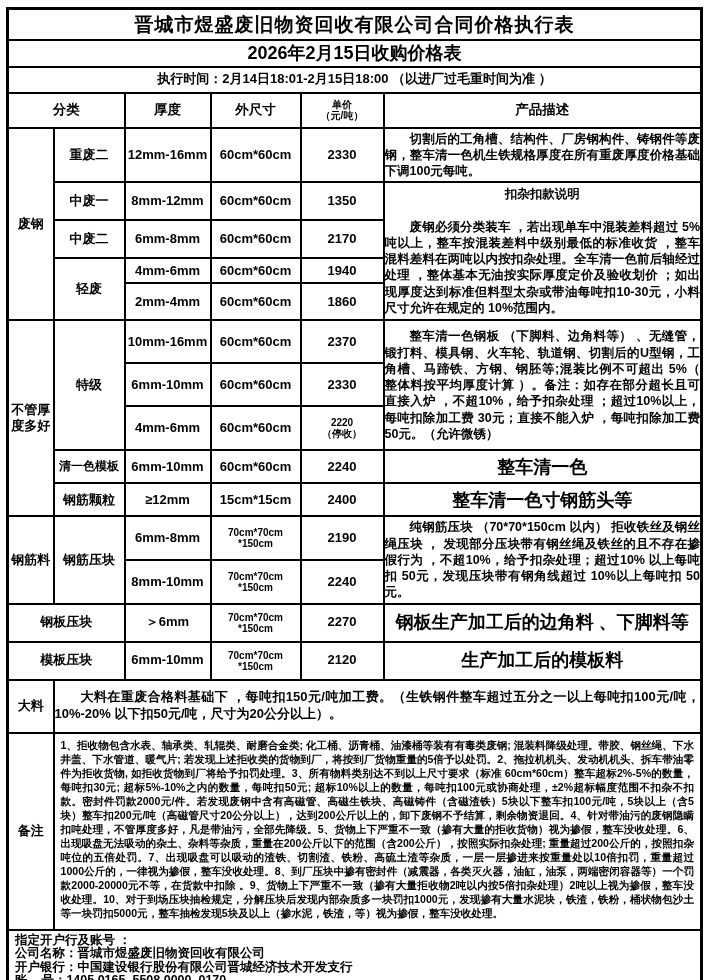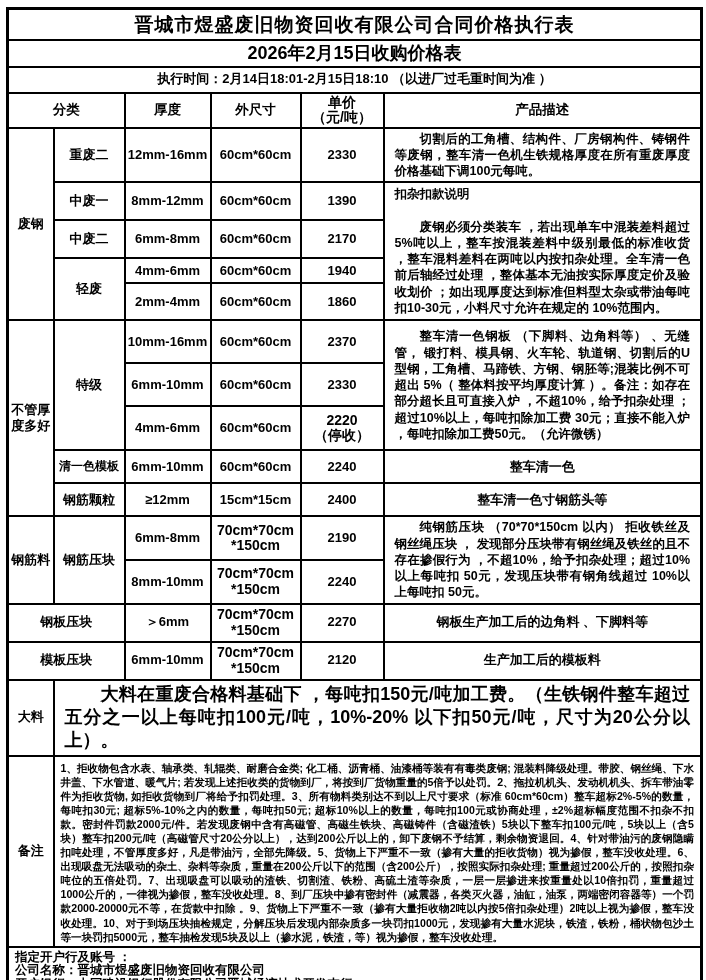--- a/index.html
+++ b/index.html
@@ -10,26 +10,26 @@
     -webkit-font-smoothing:antialiased;
   }
   .page{position:absolute;left:6px;top:7px;width:694px;}
   table{border-collapse:collapse;table-layout:fixed;width:694px;border:3px solid #000;}
   td{border:2px solid #000;text-align:center;vertical-align:middle;
      font-size:13px;line-height:1.25;padding:1px 2px;overflow:hidden;}
   .title-cell{font-size:19px;letter-spacing:1px;height:27px;margin-top:38px;}
   .date-cell{font-size:18px;height:20px;}
   .exec-cell{font-size:13px;height:22px;}
   .head-cell{font-size:13.5px;height:31px;}
-  .price2{font-size:14px;line-height:1.1;}
-  .desc{text-align:left;font-size:12.5px;line-height:1.3;padding:2px 10px;text-align:justify;}
+  .price2{font-size:10px;line-height:1.1;}
+  .desc{text-align:left;font-size:12.5px;line-height:1.3;padding:2px 0;text-align:justify;}
   .desc p{margin:0;text-indent:2em;}
-  .desc .dtitle{text-indent:0;margin:0 0 16px 0;}
-  .desc-center{font-size:13px;margin-left:12px;}
-  .remarks{text-align:left;font-size:10.6px;line-height:1.33;padding:4px 6px 2px 6px;
+  .desc .dtitle{text-align:center;text-indent:0;margin:0 0 16px 0;}
+  .desc-center{font-size:18px;margin-left:12px;}
+  .remarks{text-align:left;font-size:10.6px;line-height:1.33;padding:4px 6px 8px 6px;
            vertical-align:top;text-align:justify;}
   .footer-cell{text-align:left;vertical-align:top;padding:3px 6px;}
   .footer-cell div{font-size:12.5px;line-height:1.08;white-space:pre;}
   .h50{height:48px}.h40{height:38px}.h27{height:25px}.h25{height:37px}
   .h45{height:43px}.h46{height:44px}.h35{height:33px}
   .h57{height:53px}.hrem{height:189px}.hfoot{height:66px}
 </style>
 </head>
 <body>
 
@@ -45,21 +45,21 @@
   </colgroup>
 
   <tbody>
         <tr>
     <td colspan="6" class="title-cell">晋城市煜盛废旧物资回收有限公司合同价格执行表</td>
   </tr>
   <tr>
     <td colspan="6" class="date-cell">2026年2月15日收购价格表</td>
   </tr>
   <tr>
-    <td colspan="6" class="exec-cell">执行时间：2月14日18:01-2月15日18:10 （以进厂过毛重时间为准 ）</td>
+    <td colspan="6" class="exec-cell">执行时间：2月14日18:01-2月15日18:00 （以进厂过毛重时间为准 ）</td>
   </tr>
 
   <tr>
     <td colspan="2" class="head-cell">分类</td>
     <td class="head-cell">厚度</td>
     <td class="head-cell">外尺寸</td>
     <td class="head-cell price2">
       <div>单价</div>
       <div>（元/吨）</div>
     </td>
@@ -73,21 +73,21 @@
     <td>60cm*60cm</td>
     <td>2330</td>
     <td class="desc">
       <p>切割后的工角槽、结构件、厂房钢构件、铸钢件等废钢，整车清一色机生铁规格厚度在所有重废厚度价格基础下调100元每吨。</p>
     </td>
   </tr>
   <tr class="h40">
     <td>中废一</td>
     <td>8mm-12mm</td>
     <td>60cm*60cm</td>
-    <td>1390</td>
+    <td>1350</td>
     <td rowspan="4" class="desc">
       <div class="dtitle">扣杂扣款说明</div>
       <p>废钢必须分类装车 ，若出现单车中混装差料超过 5%吨以上，整车按混装差料中级别最低的标准收货 ，整车混料差料在两吨以内按扣杂处理。全车清一色前后轴经过处理 ，整体基本无油按实际厚度定价及验收划价 ；如出现厚度达到标准但料型太杂或带油每吨扣10-30元，小料尺寸允许在规定的 10%范围内。</p>
     </td>
   </tr>
   <tr class="h40">
     <td>中废二</td>
     <td>6mm-8mm</td>
     <td>60cm*60cm</td>
     <td>2170</td>
@@ -181,21 +181,21 @@
     <td class="price2">
       <div>70cm*70cm</div>
       <div>*150cm</div>
     </td>
     <td>2120</td>
     <td class="desc-center">生产加工后的模板料</td>
   </tr>
 
   <tr class="h57">
     <td>大料</td>
-    <td colspan="5" class="desc" style="font-size:18px;">
+    <td colspan="5" class="desc" style="font-size:13px;">
       <p>大料在重废合格料基础下 ，每吨扣150元/吨加工费。（生铁钢件整车超过五分之一以上每吨扣100元/吨，10%-20% 以下扣50元/吨，尺寸为20公分以上）。</p>
     </td>
   </tr>
 
   <tr class="hrem">
     <td>备注</td>
     <td colspan="5" class="remarks">1、拒收物包含水表、轴承类、轧辊类、耐磨合金类; 化工桶、沥青桶、油漆桶等装有有毒类废钢; 混装料降级处理。带胶、钢丝绳、下水井盖、下水管道、暖气片; 若发现上述拒收类的货物到厂，将按到厂货物重量的5倍予以处罚。2、拖拉机机头、发动机机头、拆车带油零件为拒收货物, 如拒收货物到厂将给予扣罚处理。3、所有物料类别达不到以上尺寸要求（标准 60cm*60cm）整车超标2%-5%的数量，每吨扣30元; 超标5%-10%之内的数量，每吨扣50元; 超标10%以上的数量，每吨扣100元或协商处理，±2%超标幅度范围不扣杂不扣款。密封件罚款2000元/件。若发现废钢中含有高磁管、高磁生铁块、高磁铸件（含磁渣铁）5块以下整车扣100元/吨，5块以上（含5块）整车扣200元/吨（高磁管尺寸20公分以上），达到200公斤以上的，卸下废钢不予结算，剩余物资退回。4、针对带油污的废钢隐瞒扣吨处理，不管厚度多好，凡是带油污，全部先降级。5、货物上下严重不一致（掺有大量的拒收货物）视为掺假，整车没收处理。6、出现吸盘无法吸动的杂土、杂料等杂质，重量在200公斤以下的范围（含200公斤），按照实际扣杂处理; 重量超过200公斤的，按照扣杂吨位的五倍处罚。7、出现吸盘可以吸动的渣铁、切割渣、铁粉、高硫土渣等杂质，一层一层掺进来按重量处以10倍扣罚，重量超过1000公斤的，一律视为掺假，整车没收处理。8、到厂压块中掺有密封件（减震器，各类灭火器，油缸，油泵，两端密闭容器等）一个罚款2000-20000元不等，在货款中扣除 。9、货物上下严重不一致（掺有大量拒收物2吨以内按5倍扣杂处理）2吨以上视为掺假，整车没收处理。10、对于到场压块抽检规定，分解压块后发现内部杂质多一块罚扣1000元，发现掺有大量水泥块，铁渣，铁粉，桶状物包沙土等一块罚扣5000元，整车抽检发现5块及以上（掺水泥，铁渣，等）视为掺假，整车没收处理。</td>
   </tr>
 
   <tr class="hfoot">

